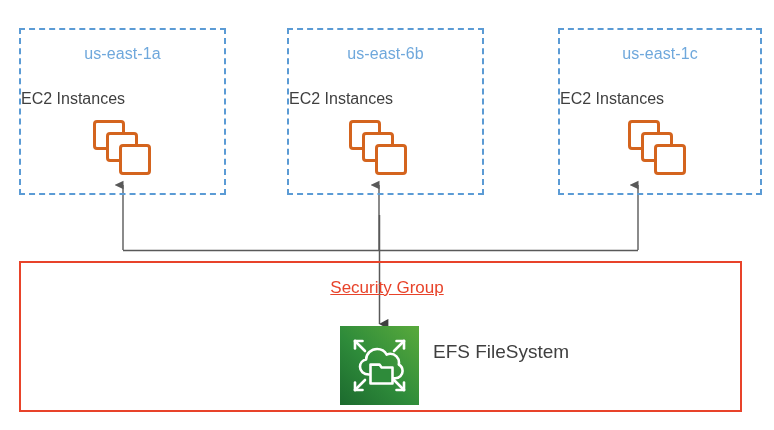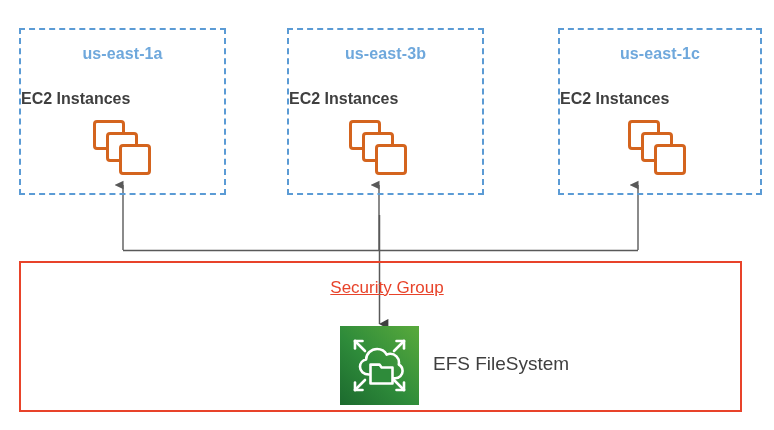--- a/index.html
+++ b/index.html
@@ -18,21 +18,20 @@
     overflow: hidden;
   }
   
   .az-box {
     position: absolute;
     top: 28px;
     height: 167px;
     border: 2px dashed #5B9BD5;
     box-sizing: border-box;
     background: transparent;
-    font-weight: bold;
   }
   #az-0 { left: 19px;  width: 207px; }
   #az-1 { left: 287px; width: 197px; }
   #az-2 { left: 558px; width: 204px; }
 
   .az-title {
     position: absolute;
     top: 14px;
     left: 0;
     width: 100%;
@@ -110,21 +109,21 @@
     position: absolute;
     left: 340px;
     top: 326px;
     width: 79px;
     height: 79px;
     background: linear-gradient(45deg, #1C6A2E 0%, #2E8B3A 45%, #59AA3C 100%);
   }
   #efs-label {
     position: absolute;
     left: 433px;
-    top: 352px;
+    top: 340px;
     color: #3F3F3F;
     font-size: 19px;
     line-height: 24px;
     white-space: nowrap;
   }
 </style>
 </head>
 <body>
 
 <div id="canvas">
@@ -152,21 +151,21 @@
     <div class="az-title">us-east-1a</div>
     <div class="az-subtitle">EC2 Instances</div>
     <div class="ec2-icon" style="left:72px; top:90px;">
       <div class="sq sq-a"></div>
       <div class="sq sq-b"></div>
       <div class="sq sq-c"></div>
     </div>
   </div>
 
   <div class="az-box" id="az-1">
-    <div class="az-title">us-east-3b</div>
+    <div class="az-title">us-east-6b</div>
     <div class="az-subtitle">EC2 Instances</div>
     <div class="ec2-icon" style="left:60px; top:90px;">
       <div class="sq sq-a"></div>
       <div class="sq sq-b"></div>
       <div class="sq sq-c"></div>
     </div>
   </div>
 
   <div class="az-box" id="az-2">
     <div class="az-title">us-east-1c</div>

